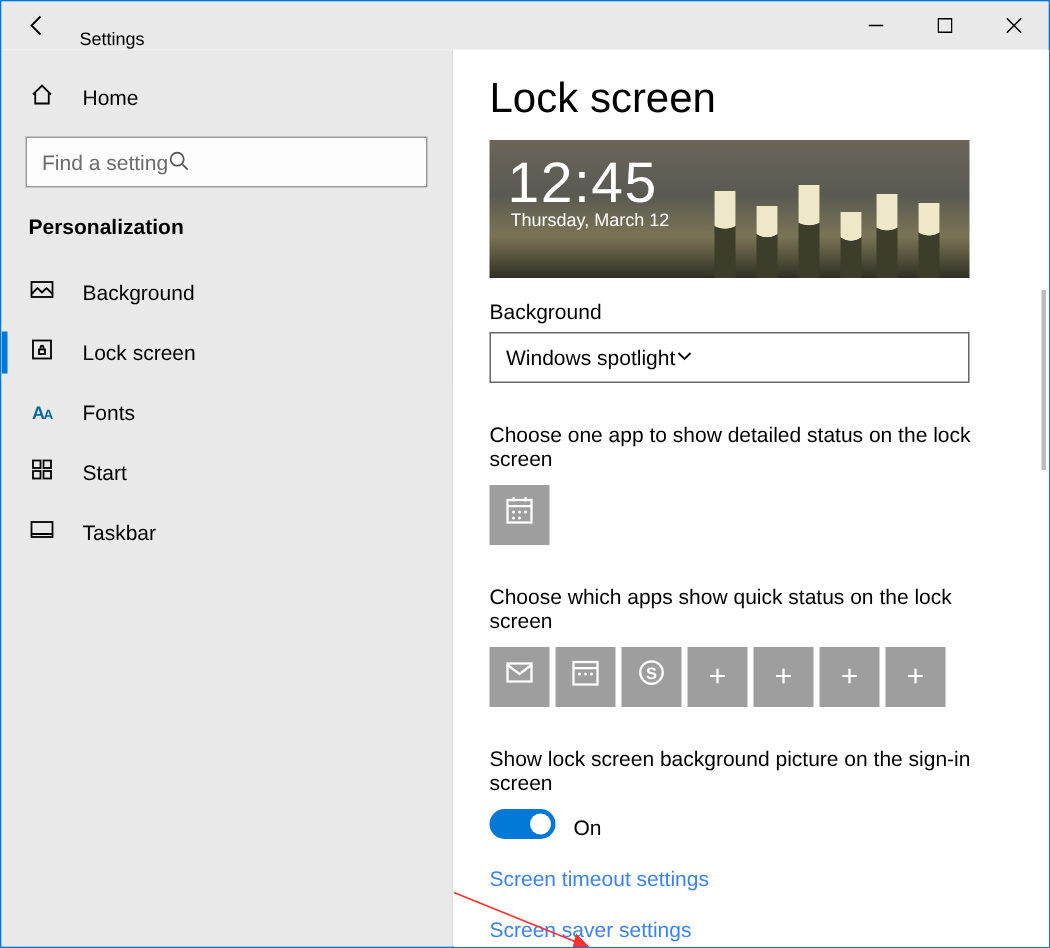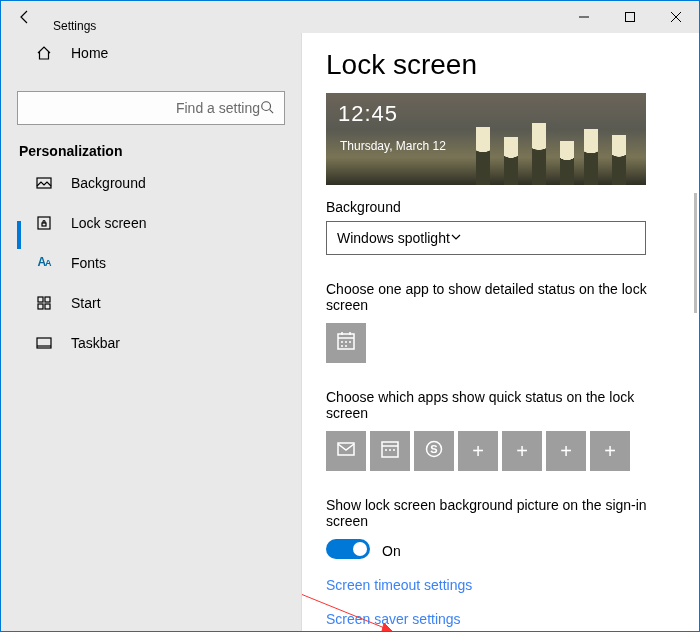--- a/index.html
+++ b/index.html
@@ -22,34 +22,34 @@
     width: 46px; height: 100%; display: flex; align-items: center; justify-content: center;
     font-size: 12px; cursor: default;
   }
 
   .main { flex:1; display: flex; min-height:0; }
   .sidebar {
     width: 300px; background: #e9e9e9; display:flex; flex-direction:column;
     padding-top: 12px;
   }
   .nav-item {
-    display:flex; align-items:flex-start; gap:18px;
+    display:flex; align-items:center; gap:18px;
     height:40px; padding-left:18px;
-    font-size:14px; color:#000; cursor:default;margin-left:16px;
+    font-size:14px; color:#000; cursor:default;
   }
   .nav-item .icon { width:18px; text-align:center; font-size:15px; color:#0369a1; }
   .nav-item.selected {
     background:#e9e9e9; position:relative;
   }
   .nav-item.selected::before {
     content:""; position:absolute; left:0; top:6px; bottom:6px; width:4px; background:#0078d7;
   }
   .search-row { padding: 6px 16px 14px; }
   .search-box {
-    display:flex; align-items:center; justify-content:flex-end;
+    display:flex; align-items:center; justify-content:flex-start;
     border:1px solid #999; background:#fdfdfd; height:34px; padding:0 10px;
     font-size:14px; color:#777;
   }
   .category-title {
     font-weight:600; font-size:14px; padding: 4px 18px 16px;
   }
 
   .content {
     flex:1; background:#fff; padding: 16px 24px 0 24px;
     overflow-y:hidden; position:relative;
@@ -60,21 +60,21 @@
   }
   h1.page-title { font-weight:400; font-size:28px; margin-bottom:12px; }
   .preview {
     width:320px; height:92px; position:relative; overflow:hidden; color:#fff;
     background: linear-gradient(180deg,#6b6459 0%,#5a5a52 40%,#7a7455 70%,#2f3024 100%);
   }
   .preview .flower {
     position:absolute; bottom:0; width:14px; height:46px;
     background: radial-gradient(circle at 50% 18%, #eee8c9 30%, transparent 31%), #3c3d2b;
   }
-  .preview .time { position:absolute; left:12px; top:8px; font-size:22px; font-weight:300; letter-spacing:1px; }
+  .preview .time { position:absolute; left:12px; top:8px; font-size:38px; font-weight:300; letter-spacing:1px; }
   .preview .date { position:absolute; left:14px; top:46px; font-size:12px; }
   .label { font-size:14px; margin-top:14px; margin-bottom:6px; }
   .select-box {
     width:320px; height:34px; border:1px solid #666; padding:0 10px;
     display:flex; align-items:center; justify-content:flex-start; font-size:14px;
   }
   .section-text { font-size:14px; margin-top:26px; margin-bottom:10px; }
   .tile-row { display:flex; gap:4px; }
   .tile {
     width:40px; height:40px; background:#9e9e9e; color:#fff; font-size:20px;

